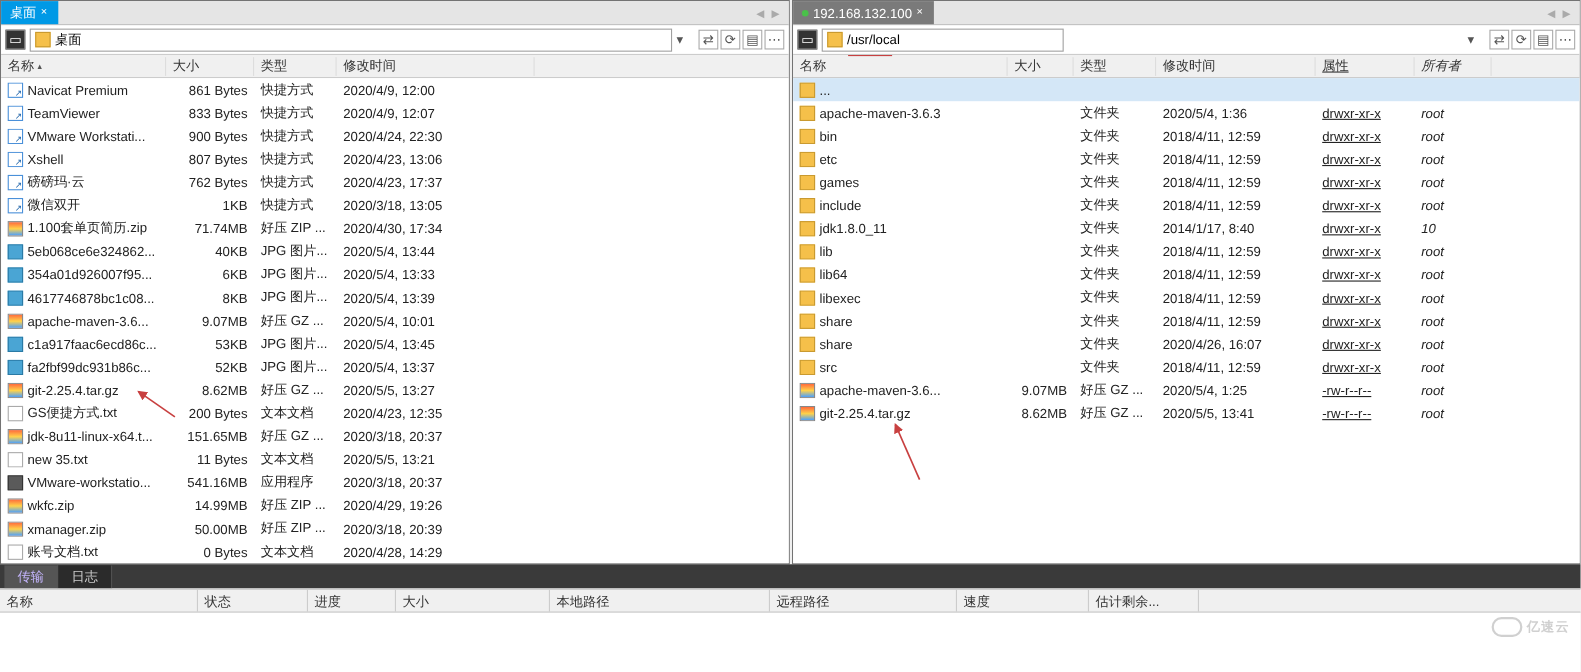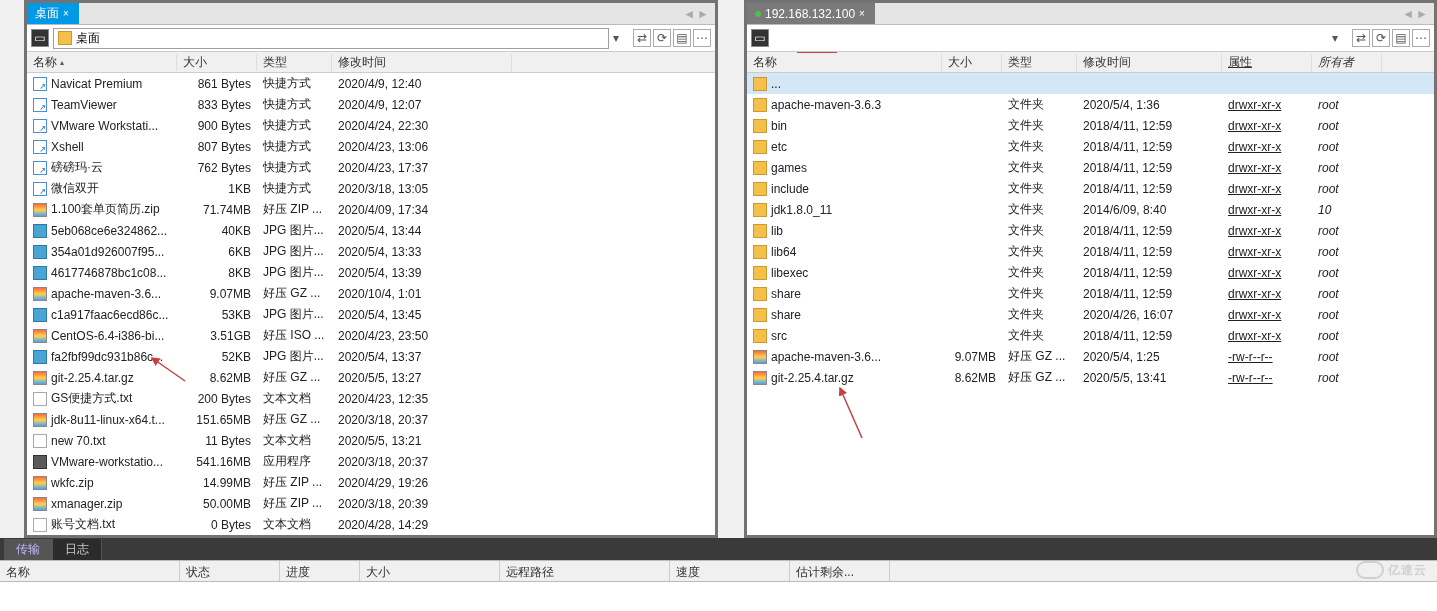--- a/index.html
+++ b/index.html
@@ -1,18 +1,18 @@
 <!DOCTYPE html>
 <html><head>
 <meta charset="utf-8">
 <style>
 * { margin: 0; padding: 0; box-sizing: border-box; font-family: "Microsoft YaHei", "SimSun", Arial, sans-serif; font-size: 12px; }
 body { background: #f0f0f0; width: 1437px; height: 611px; overflow: hidden; display: flex; flex-direction: column; }
 .panes { display: flex; flex: 1; height: 549px; }
-.pane { display: flex; flex-direction: column; border: 3px solid #737373; margin-left: 24px; }
+.pane { display: flex; flex-direction: column; border: 1px solid #737373; }
 .pane.left { width: 718px; margin-right: 2px; }
 .pane.right { width: 717px; }
 .tab-row { display: flex; background: #e5e5e5; border-bottom: 1px solid #bbb; height: 22px; align-items: stretch; }
 .tab { display: flex; align-items: center; padding: 0 20px 0 8px; gap: 4px; background: #0099e6; color: #fff; position: relative; }
 .tab.remote { background: #7a7a7a; }
 .tab .dot { width: 6px; height: 6px; border-radius: 50%; background: #4ac14a; }
 .tab-close { position: absolute; right: 6px; top: 5px; width: 10px; height: 10px; font-size: 10px; }
 .tab-arrows { margin-left: auto; display: flex; align-items: center; gap: 2px; padding: 0 6px; color: #aaa; }
 .path-row { display: flex; align-items: center; height: 27px; padding: 3px 4px; gap: 4px; background: #fff; border-bottom: 1px solid #ccc; }
 .btn-small { width: 18px; height: 18px; border: 1px solid #888; background: #333; display: flex; align-items: center; justify-content: center; color:#fff; }
@@ -98,21 +98,21 @@
           </defs>
           <line x1="38" y1="28" x2="5" y2="5" stroke="#c84040" stroke-width="1.5" marker-end="url(#ah1)"></line>
         </svg>
     <div class="row">
           <div class="col c-name name">
             <span class="icon-s link-ic"></span>
             <span>Navicat Premium</span>
           </div>
           <div class="col c-size">861 Bytes</div>
           <div class="col c-type">快捷方式</div>
-          <div class="col c-date">2020/4/9, 12:40</div>
+          <div class="col c-date">2020/4/9, 12:00</div>
         </div>
         <div class="row">
           <div class="col c-name name">
             <span class="icon-s link-ic"></span>
             <span>TeamViewer</span>
           </div>
           <div class="col c-size">833 Bytes</div>
           <div class="col c-type">快捷方式</div>
           <div class="col c-date">2020/4/9, 12:07</div>
         </div>
@@ -152,21 +152,21 @@
           <div class="col c-type">快捷方式</div>
           <div class="col c-date">2020/3/18, 13:05</div>
         </div>
         <div class="row">
           <div class="col c-name name">
             <span class="icon-s gz-ic"></span>
             <span>1.100套单页简历.zip</span>
           </div>
           <div class="col c-size">71.74MB</div>
           <div class="col c-type">好压 ZIP ...</div>
-          <div class="col c-date">2020/4/09, 17:34</div>
+          <div class="col c-date">2020/4/30, 17:34</div>
         </div>
         <div class="row">
           <div class="col c-name name">
             <span class="icon-s jpg-ic"></span>
             <span>5eb068ce6e324862...</span>
           </div>
           <div class="col c-size">40KB</div>
           <div class="col c-type">JPG 图片...</div>
           <div class="col c-date">2020/5/4, 13:44</div>
         </div>
@@ -188,42 +188,33 @@
           <div class="col c-type">JPG 图片...</div>
           <div class="col c-date">2020/5/4, 13:39</div>
         </div>
         <div class="row">
           <div class="col c-name name">
             <span class="icon-s gz-ic"></span>
             <span>apache-maven-3.6...</span>
           </div>
           <div class="col c-size">9.07MB</div>
           <div class="col c-type">好压 GZ ...</div>
-          <div class="col c-date">2020/10/4, 1:01</div>
+          <div class="col c-date">2020/5/4, 10:01</div>
         </div>
         <div class="row">
           <div class="col c-name name">
             <span class="icon-s jpg-ic"></span>
             <span>c1a917faac6ecd86c...</span>
           </div>
           <div class="col c-size">53KB</div>
           <div class="col c-type">JPG 图片...</div>
           <div class="col c-date">2020/5/4, 13:45</div>
         </div>
         <div class="row">
           <div class="col c-name name">
-            <span class="icon-s gz-ic"></span>
-            <span>CentOS-6.4-i386-bi...</span>
-          </div>
-          <div class="col c-size">3.51GB</div>
-          <div class="col c-type">好压 ISO ...</div>
-          <div class="col c-date">2020/4/23, 23:50</div>
-        </div>
-        <div class="row">
-          <div class="col c-name name">
             <span class="icon-s jpg-ic"></span>
             <span>fa2fbf99dc931b86c...</span>
           </div>
           <div class="col c-size">52KB</div>
           <div class="col c-type">JPG 图片...</div>
           <div class="col c-date">2020/5/4, 13:37</div>
         </div>
         <div class="row">
           <div class="col c-name name">
             <span class="icon-s gz-ic"></span>
@@ -247,21 +238,21 @@
             <span class="icon-s gz-ic"></span>
             <span>jdk-8u11-linux-x64.t...</span>
           </div>
           <div class="col c-size">151.65MB</div>
           <div class="col c-type">好压 GZ ...</div>
           <div class="col c-date">2020/3/18, 20:37</div>
         </div>
         <div class="row">
           <div class="col c-name name">
             <span class="icon-s txt-ic"></span>
-            <span>new 70.txt</span>
+            <span>new 35.txt</span>
           </div>
           <div class="col c-size">11 Bytes</div>
           <div class="col c-type">文本文档</div>
           <div class="col c-date">2020/5/5, 13:21</div>
         </div>
         <div class="row">
           <div class="col c-name name">
             <span class="icon-s exe-ic"></span>
             <span>VMware-workstatio...</span>
           </div>
@@ -306,20 +297,24 @@
         <span>192.168.132.100</span>
         <span class="tab-close">×</span>
       </div>
       <div class="tab-arrows">
         <span>◄</span>
         <span>►</span>
       </div>
     </div>
     <div class="path-row" style="position:relative;">
       <div class="btn-small">▭</div>
+      <div class="path-box hl" style="max-width:220px;">
+        <span class="path-icon"></span>
+        <span>/usr/local</span>
+      </div>
       <div class="red-underline" style="left:50px; top:27px; width:40px;"></div>
       <div style="flex:1"></div>
       <span class="path-dd">▾</span>
       <div class="toolbar-icons">
         <span>⇄</span>
         <span>⟳</span>
         <span>▤</span>
         <span>⋯</span>
       </div>
     </div>
@@ -406,21 +401,21 @@
           <div class="col c-attr">drwxr-xr-x</div>
           <div class="col c-own">root</div>
         </div>
         <div class="row">
           <div class="col c-name name">
             <span class="icon-s folder-ic"></span>
             <span>jdk1.8.0_11</span>
           </div>
           <div class="col c-size"></div>
           <div class="col c-type">文件夹</div>
-          <div class="col c-date">2014/6/09, 8:40</div>
+          <div class="col c-date">2014/1/17, 8:40</div>
           <div class="col c-attr">drwxr-xr-x</div>
           <div class="col c-own">10</div>
         </div>
         <div class="row">
           <div class="col c-name name">
             <span class="icon-s folder-ic"></span>
             <span>lib</span>
           </div>
           <div class="col c-size"></div>
           <div class="col c-type">文件夹</div>
@@ -511,20 +506,21 @@
 
 <div class="tabbar-bottom">
   <div class="tab-b active">传输</div>
   <div class="tab-b">日志</div>
 </div>
 <div class="status-hdr">
   <div class="scell" style="width:180px">名称</div>
   <div class="scell" style="width:100px">状态</div>
   <div class="scell" style="width:80px">进度</div>
   <div class="scell" style="width:140px">大小</div>
+  <div class="scell" style="width:200px">本地路径</div>
   <div class="scell" style="width:170px">远程路径</div>
   <div class="scell" style="width:120px">速度</div>
   <div class="scell" style="width:100px">估计剩余...</div>
 </div>
 <div style="flex:1; background:#fff;"></div>
 
 <div class="watermark">
   <span class="cloud"></span>
   <span>亿速云</span>
 </div>

